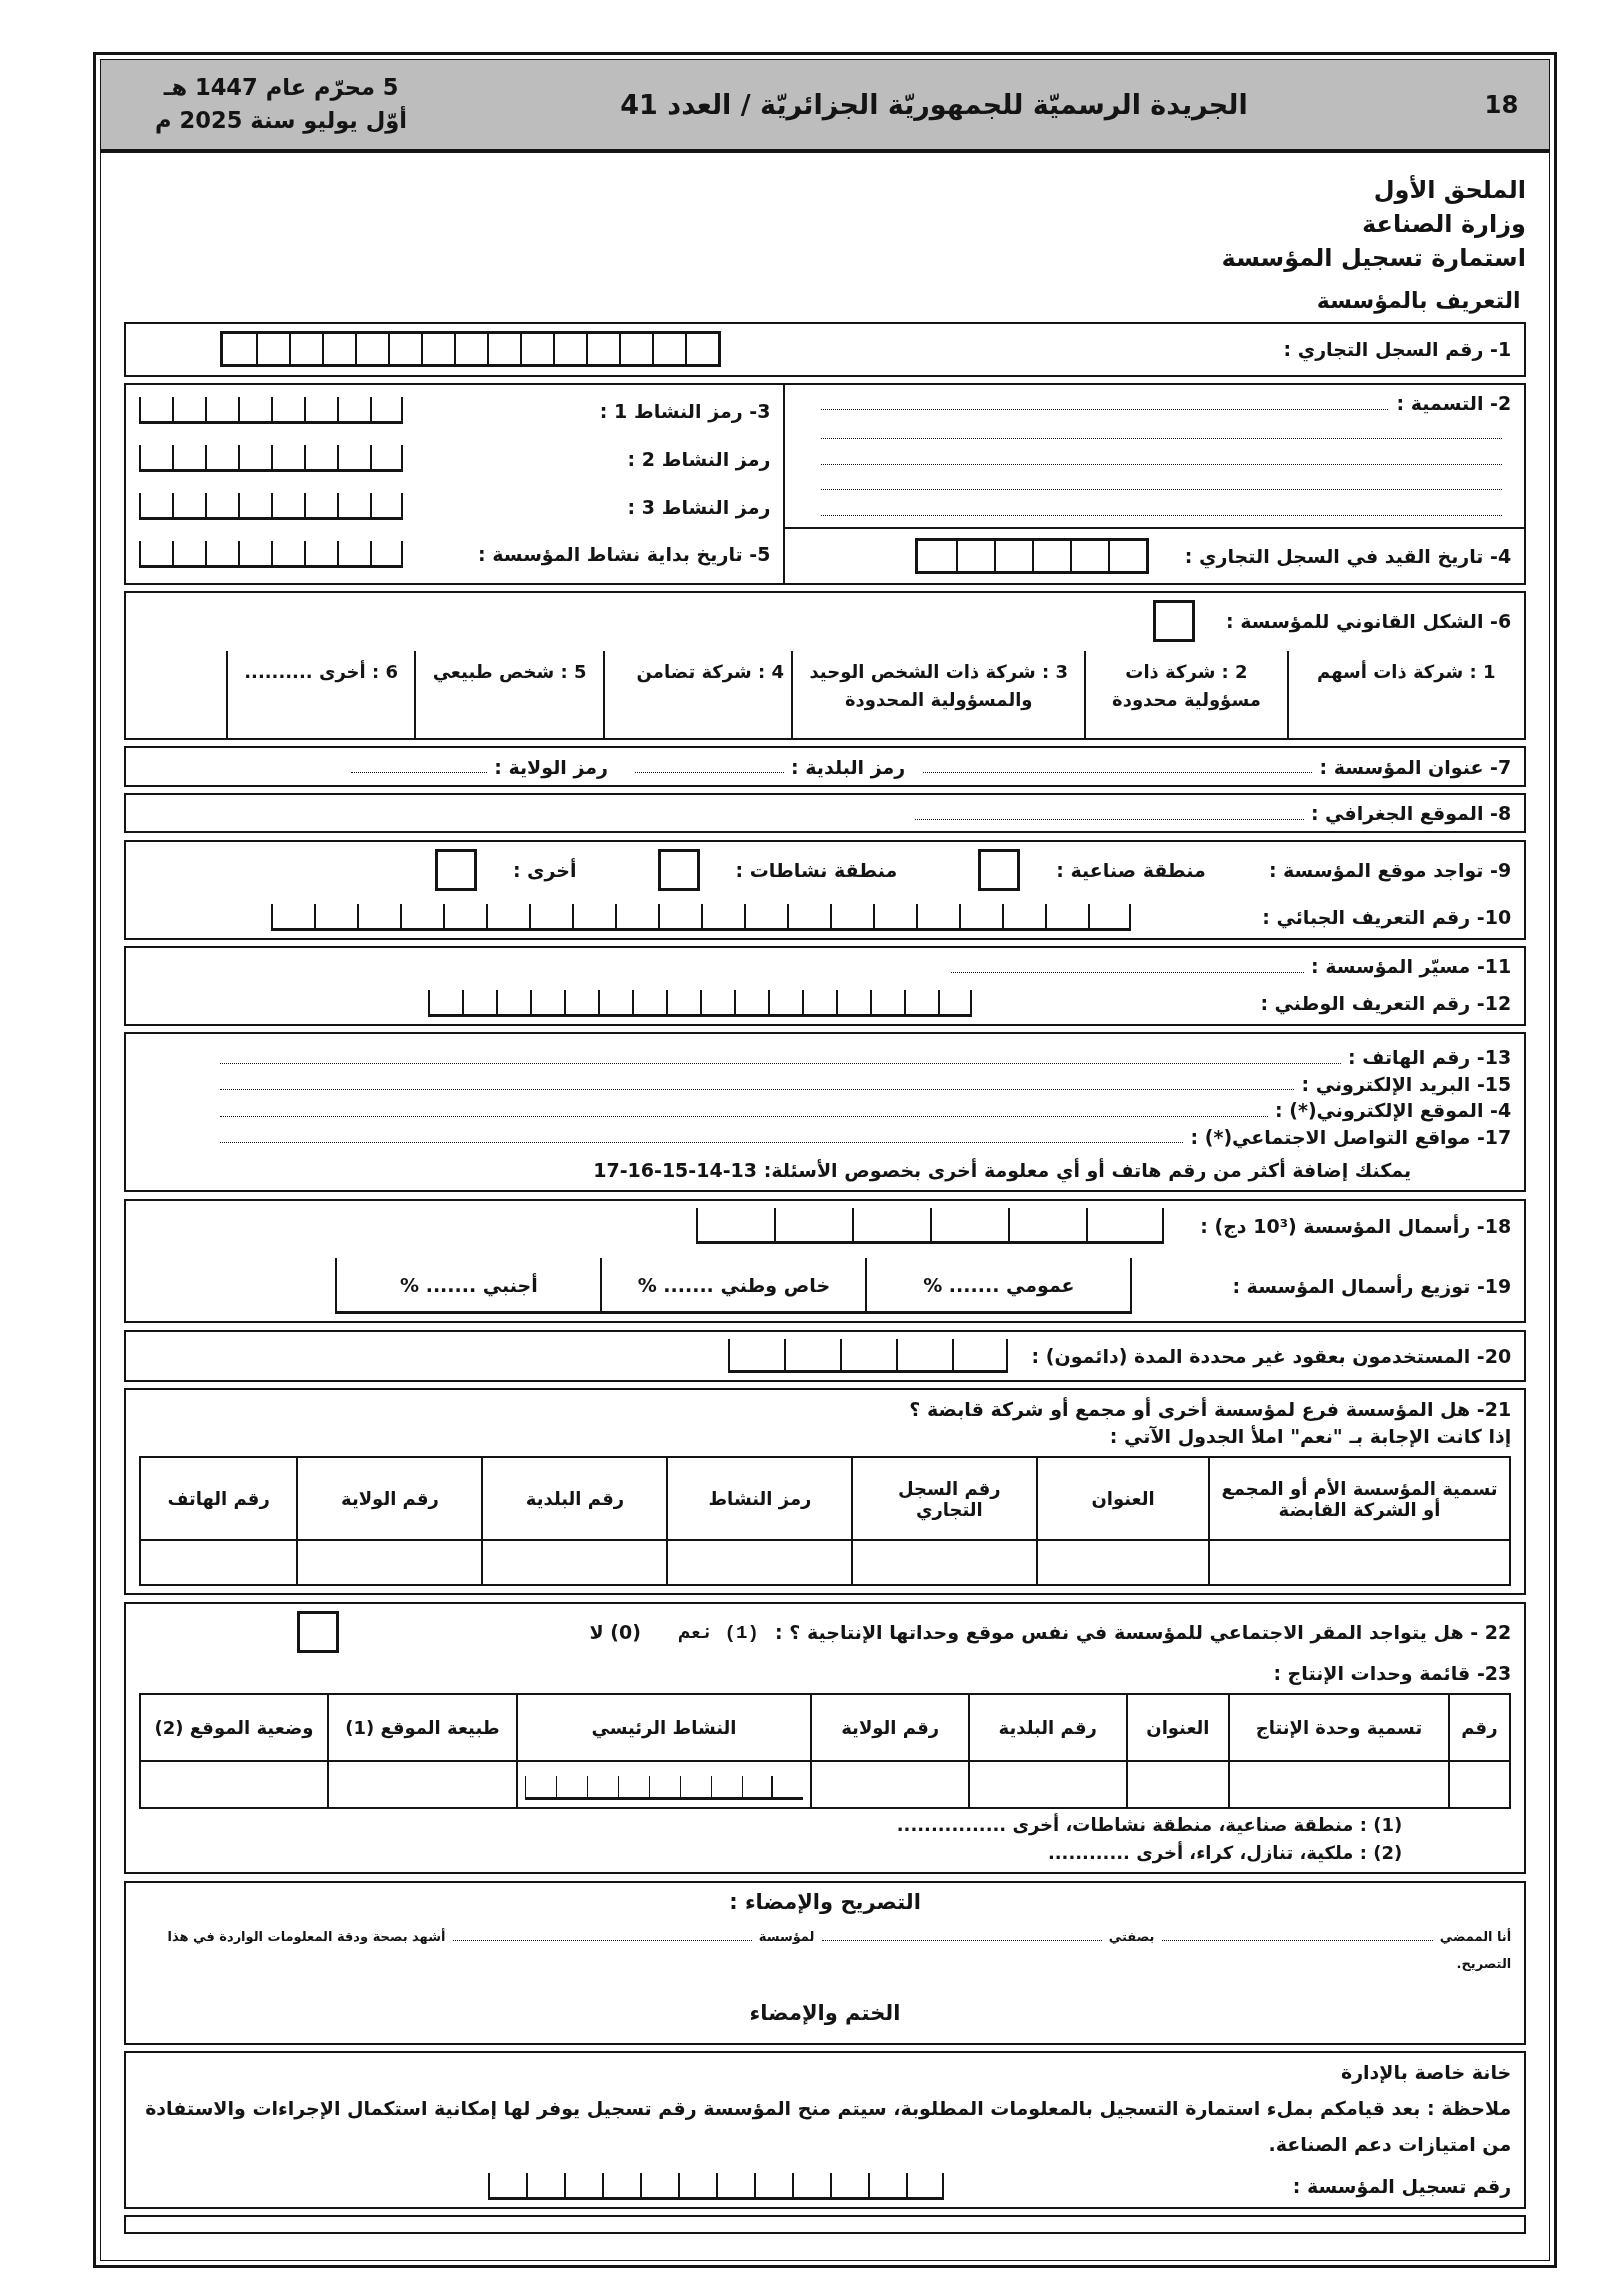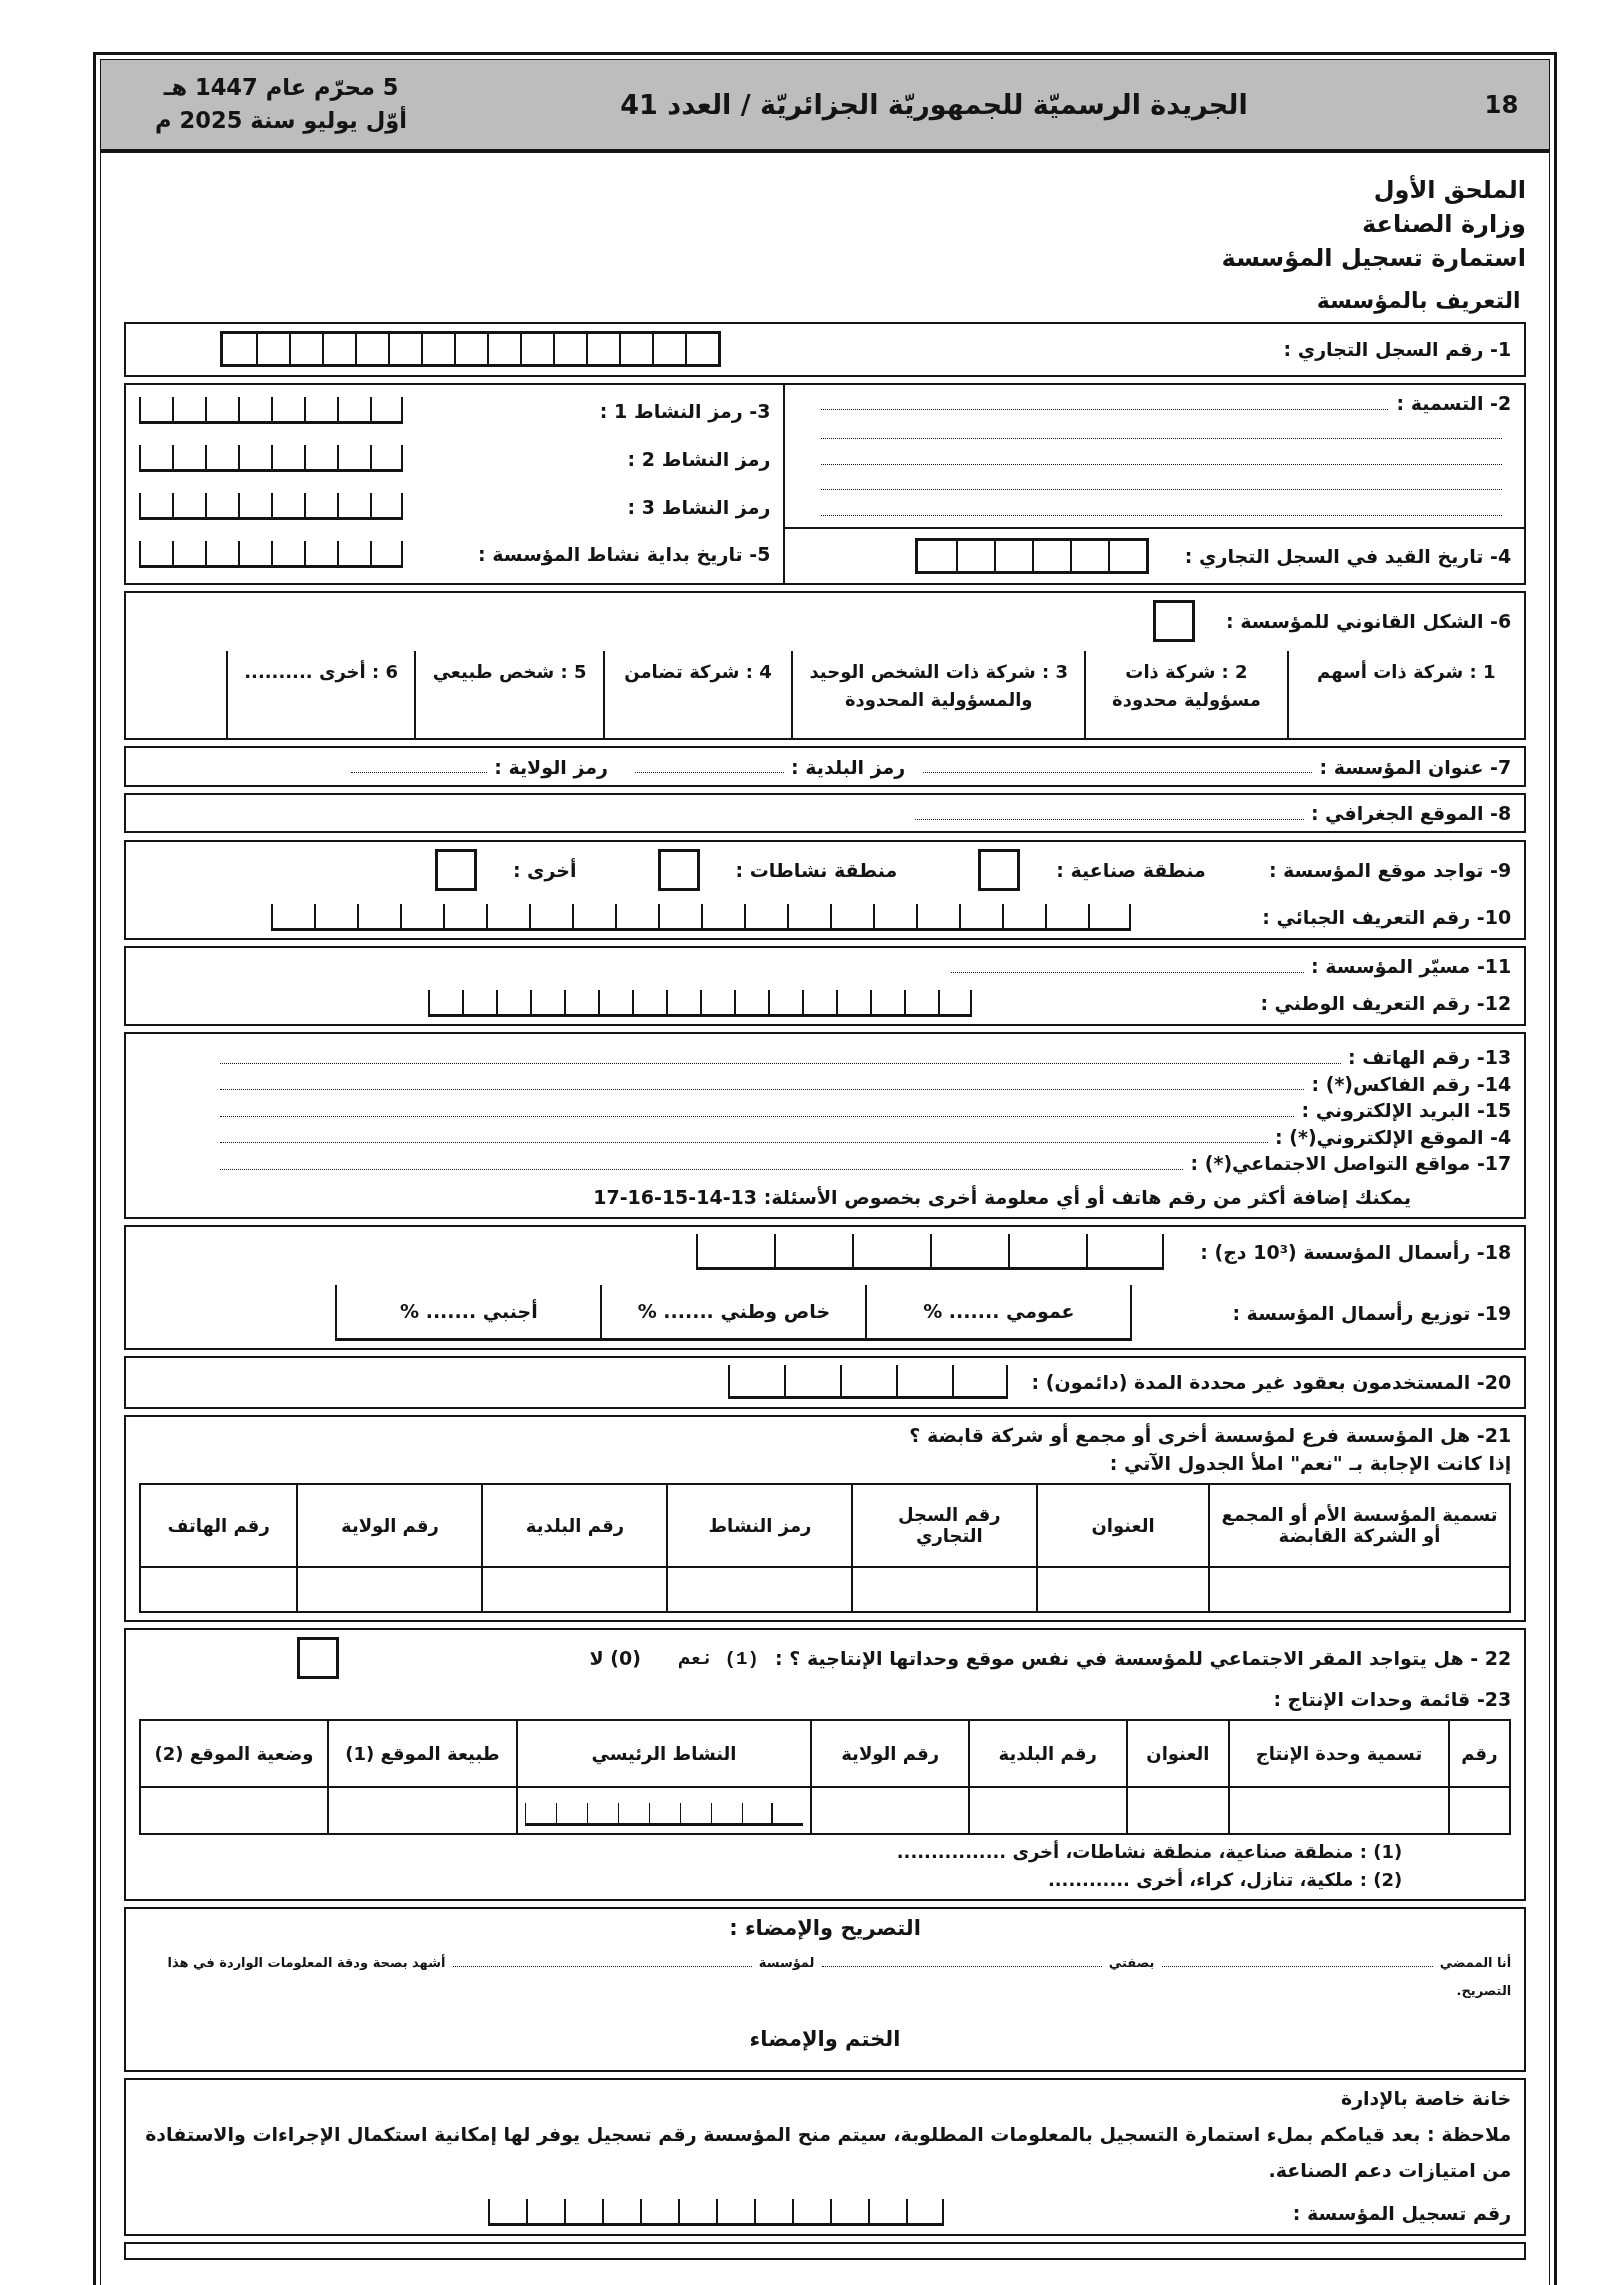--- a/index.html
+++ b/index.html
@@ -207,21 +207,21 @@
 
       <div class="box box6">
         <div class="row">
           <span class="lbl">6- الشكل القانوني للمؤسسة :</span>
           <span class="chk" style="margin-right:31px;"></span>
         </div>
         <div class="legal-row">
           <div class="legal-cell" style="width:17%;">1 : شركة ذات أسهم</div>
           <div class="legal-cell" style="width:14.5%;">2 : شركة ذات مسؤولية محدودة</div>
           <div class="legal-cell" style="width:21%;">3 : شركة ذات الشخص الوحيد والمسؤولية المحدودة</div>
-          <div class="legal-cell" style="width:13.5%;">4 : شركة تضامن</div>
+          <div class="legal-cell" style="width:13.5%;text-align:right;">4 : شركة تضامن</div>
           <div class="legal-cell" style="width:13.5%;">5 : شخص طبيعي</div>
           <div class="legal-cell" style="width:13.5%;">6 : أخرى ..........</div>
           <div class="legal-fill"></div>
         </div>
       </div>
 
       <div class="box row">
         <span class="lbl">7- عنوان المؤسسة :</span>
         <span class="dots" style="width:389px; margin:0 7.2px 0 18px;"></span>
         <span class="lbl">رمز البلدية :</span>
@@ -298,24 +298,20 @@
               <i></i>
               <i></i>
               <i></i>
             </span>
         </div>
       </div>
 
       <div class="box">
         <div class="row" style="margin:4.5px 0;">
           <span class="lbl">13- رقم الهاتف :</span>
-          <span class="dots" style="flex:1; margin:0 7.2px 0 81px;"></span>
-        </div>
-        <div class="row" style="margin:4.5px 0;">
-          <span class="lbl">14- رقم الفاكس(*) :</span>
           <span class="dots" style="flex:1; margin:0 7.2px 0 81px;"></span>
         </div>
         <div class="row" style="margin:4.5px 0;">
           <span class="lbl">15- البريد الإلكتروني :</span>
           <span class="dots" style="flex:1; margin:0 7.2px 0 81px;"></span>
         </div>
         <div class="row" style="margin:4.5px 0;">
           <span class="lbl">4- الموقع الإلكتروني(*) :</span>
           <span class="dots" style="flex:1; margin:0 7.2px 0 81px;"></span>
         </div>

